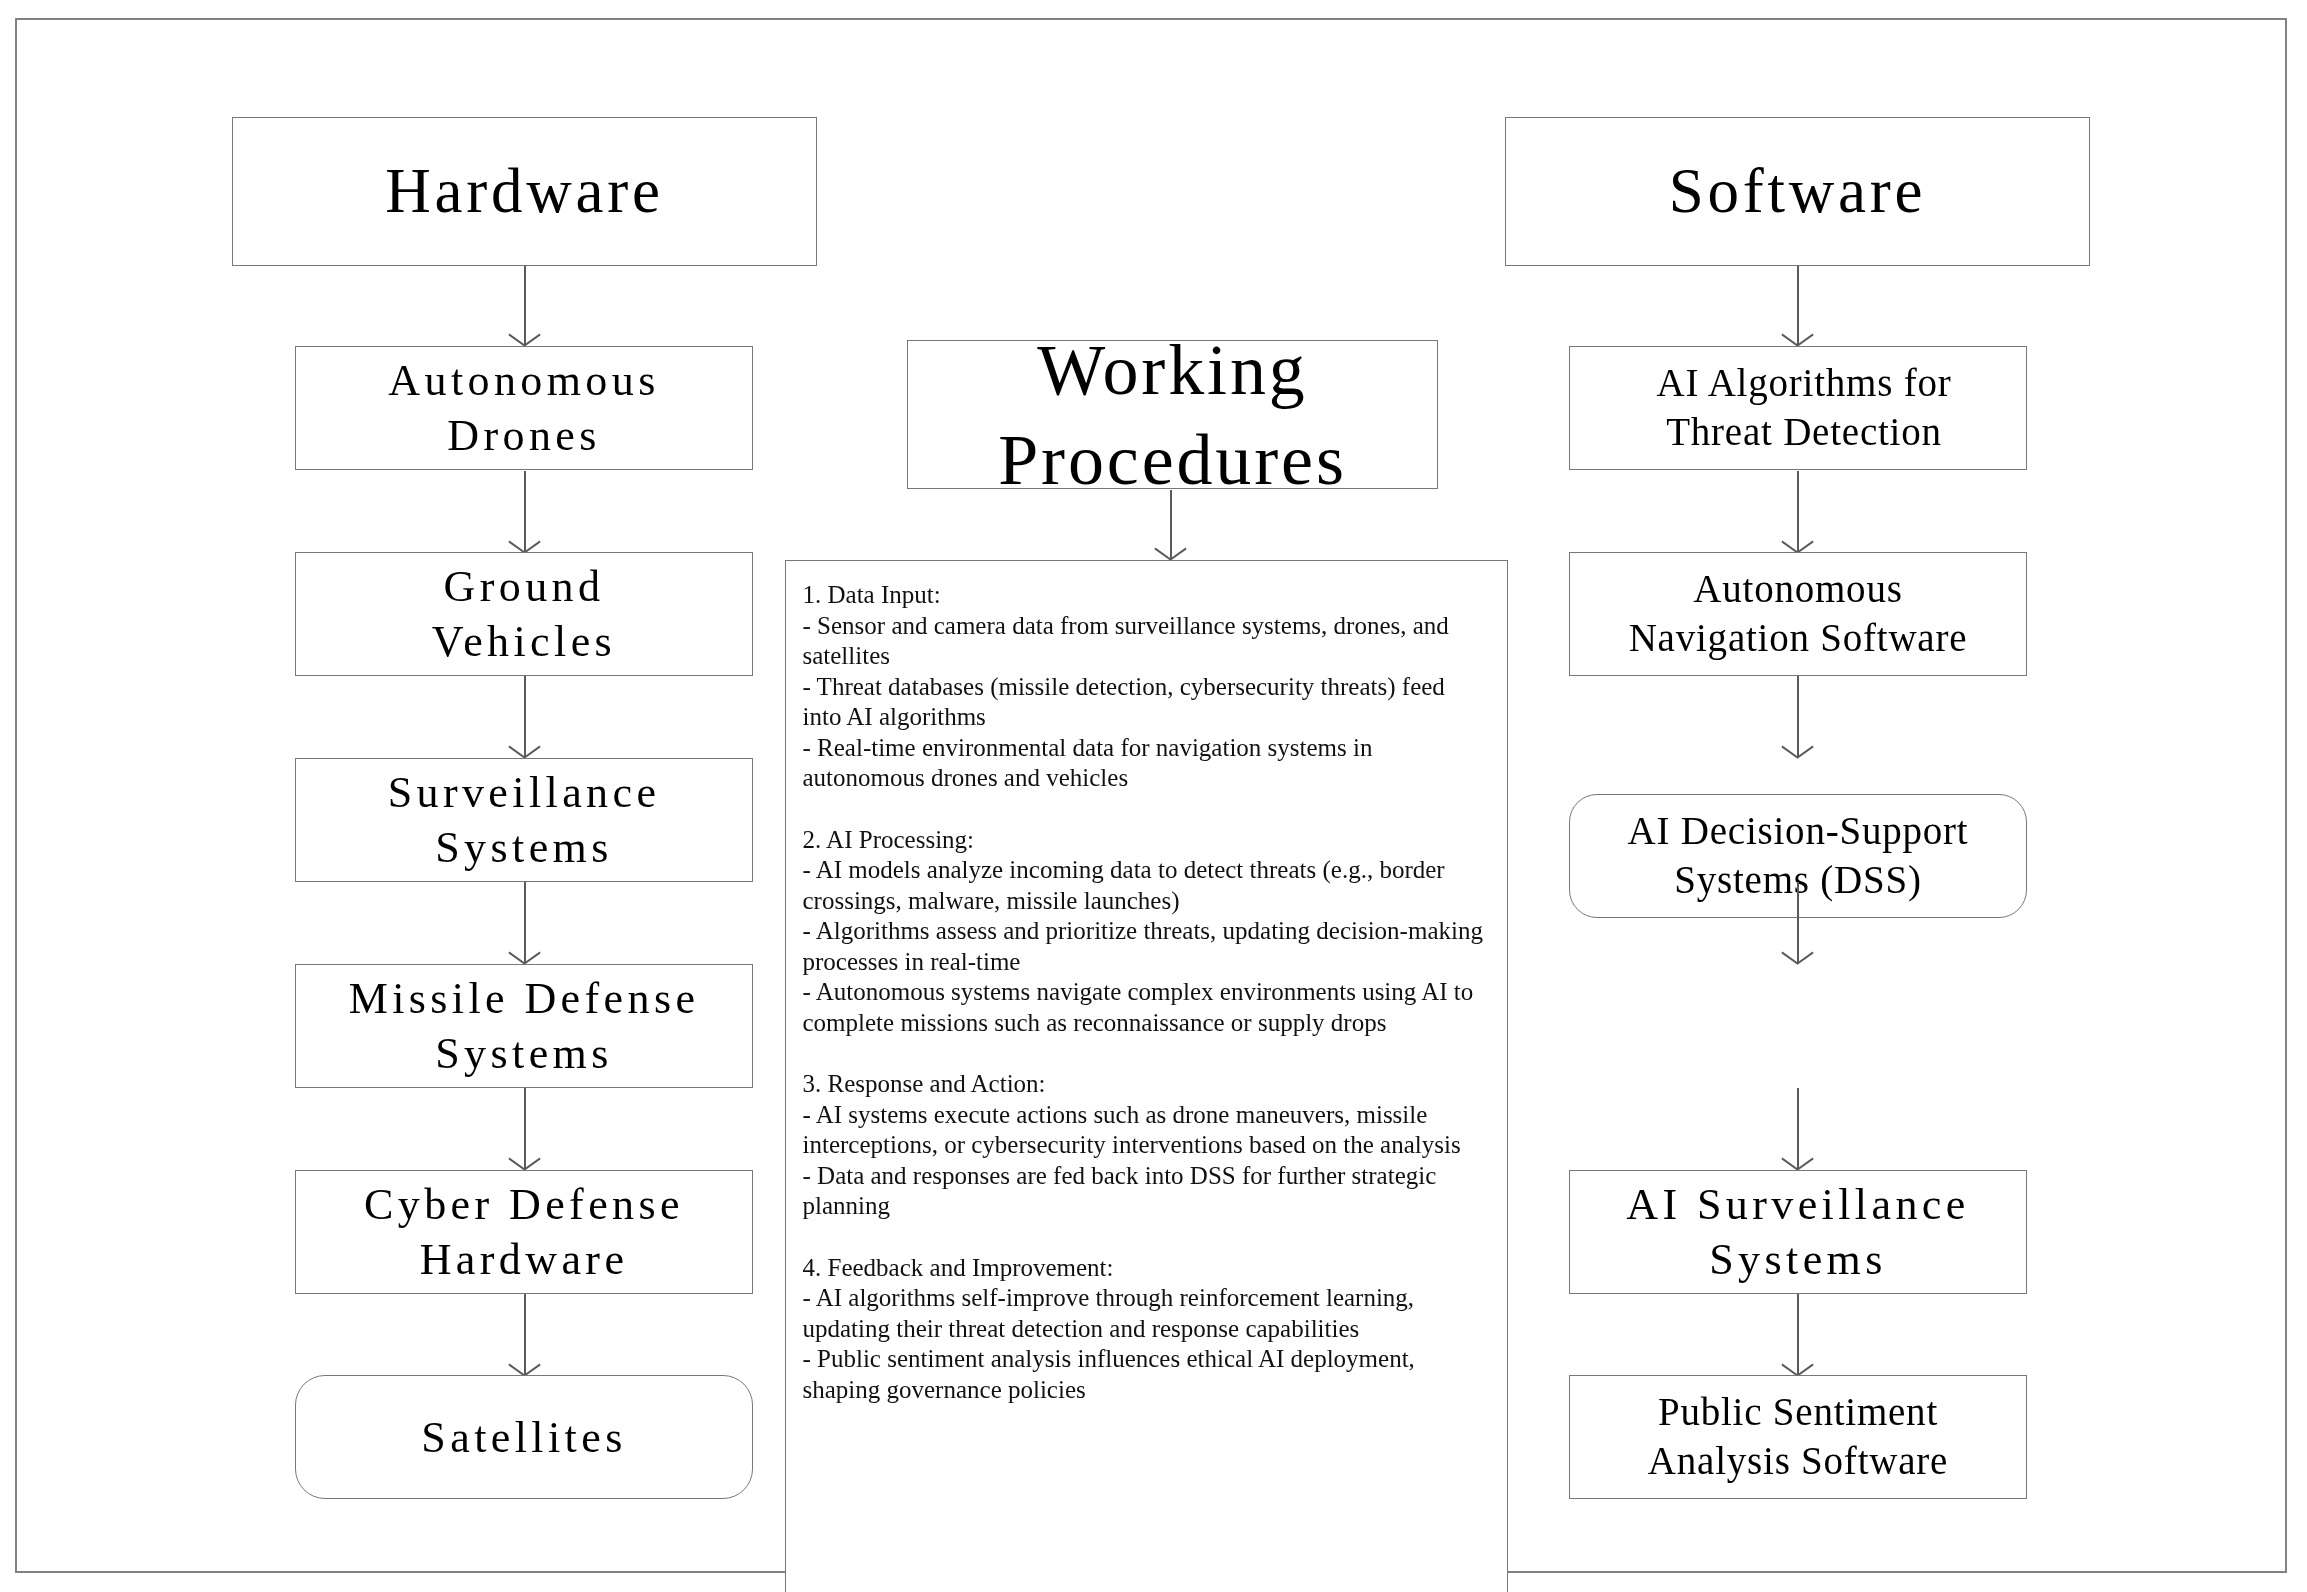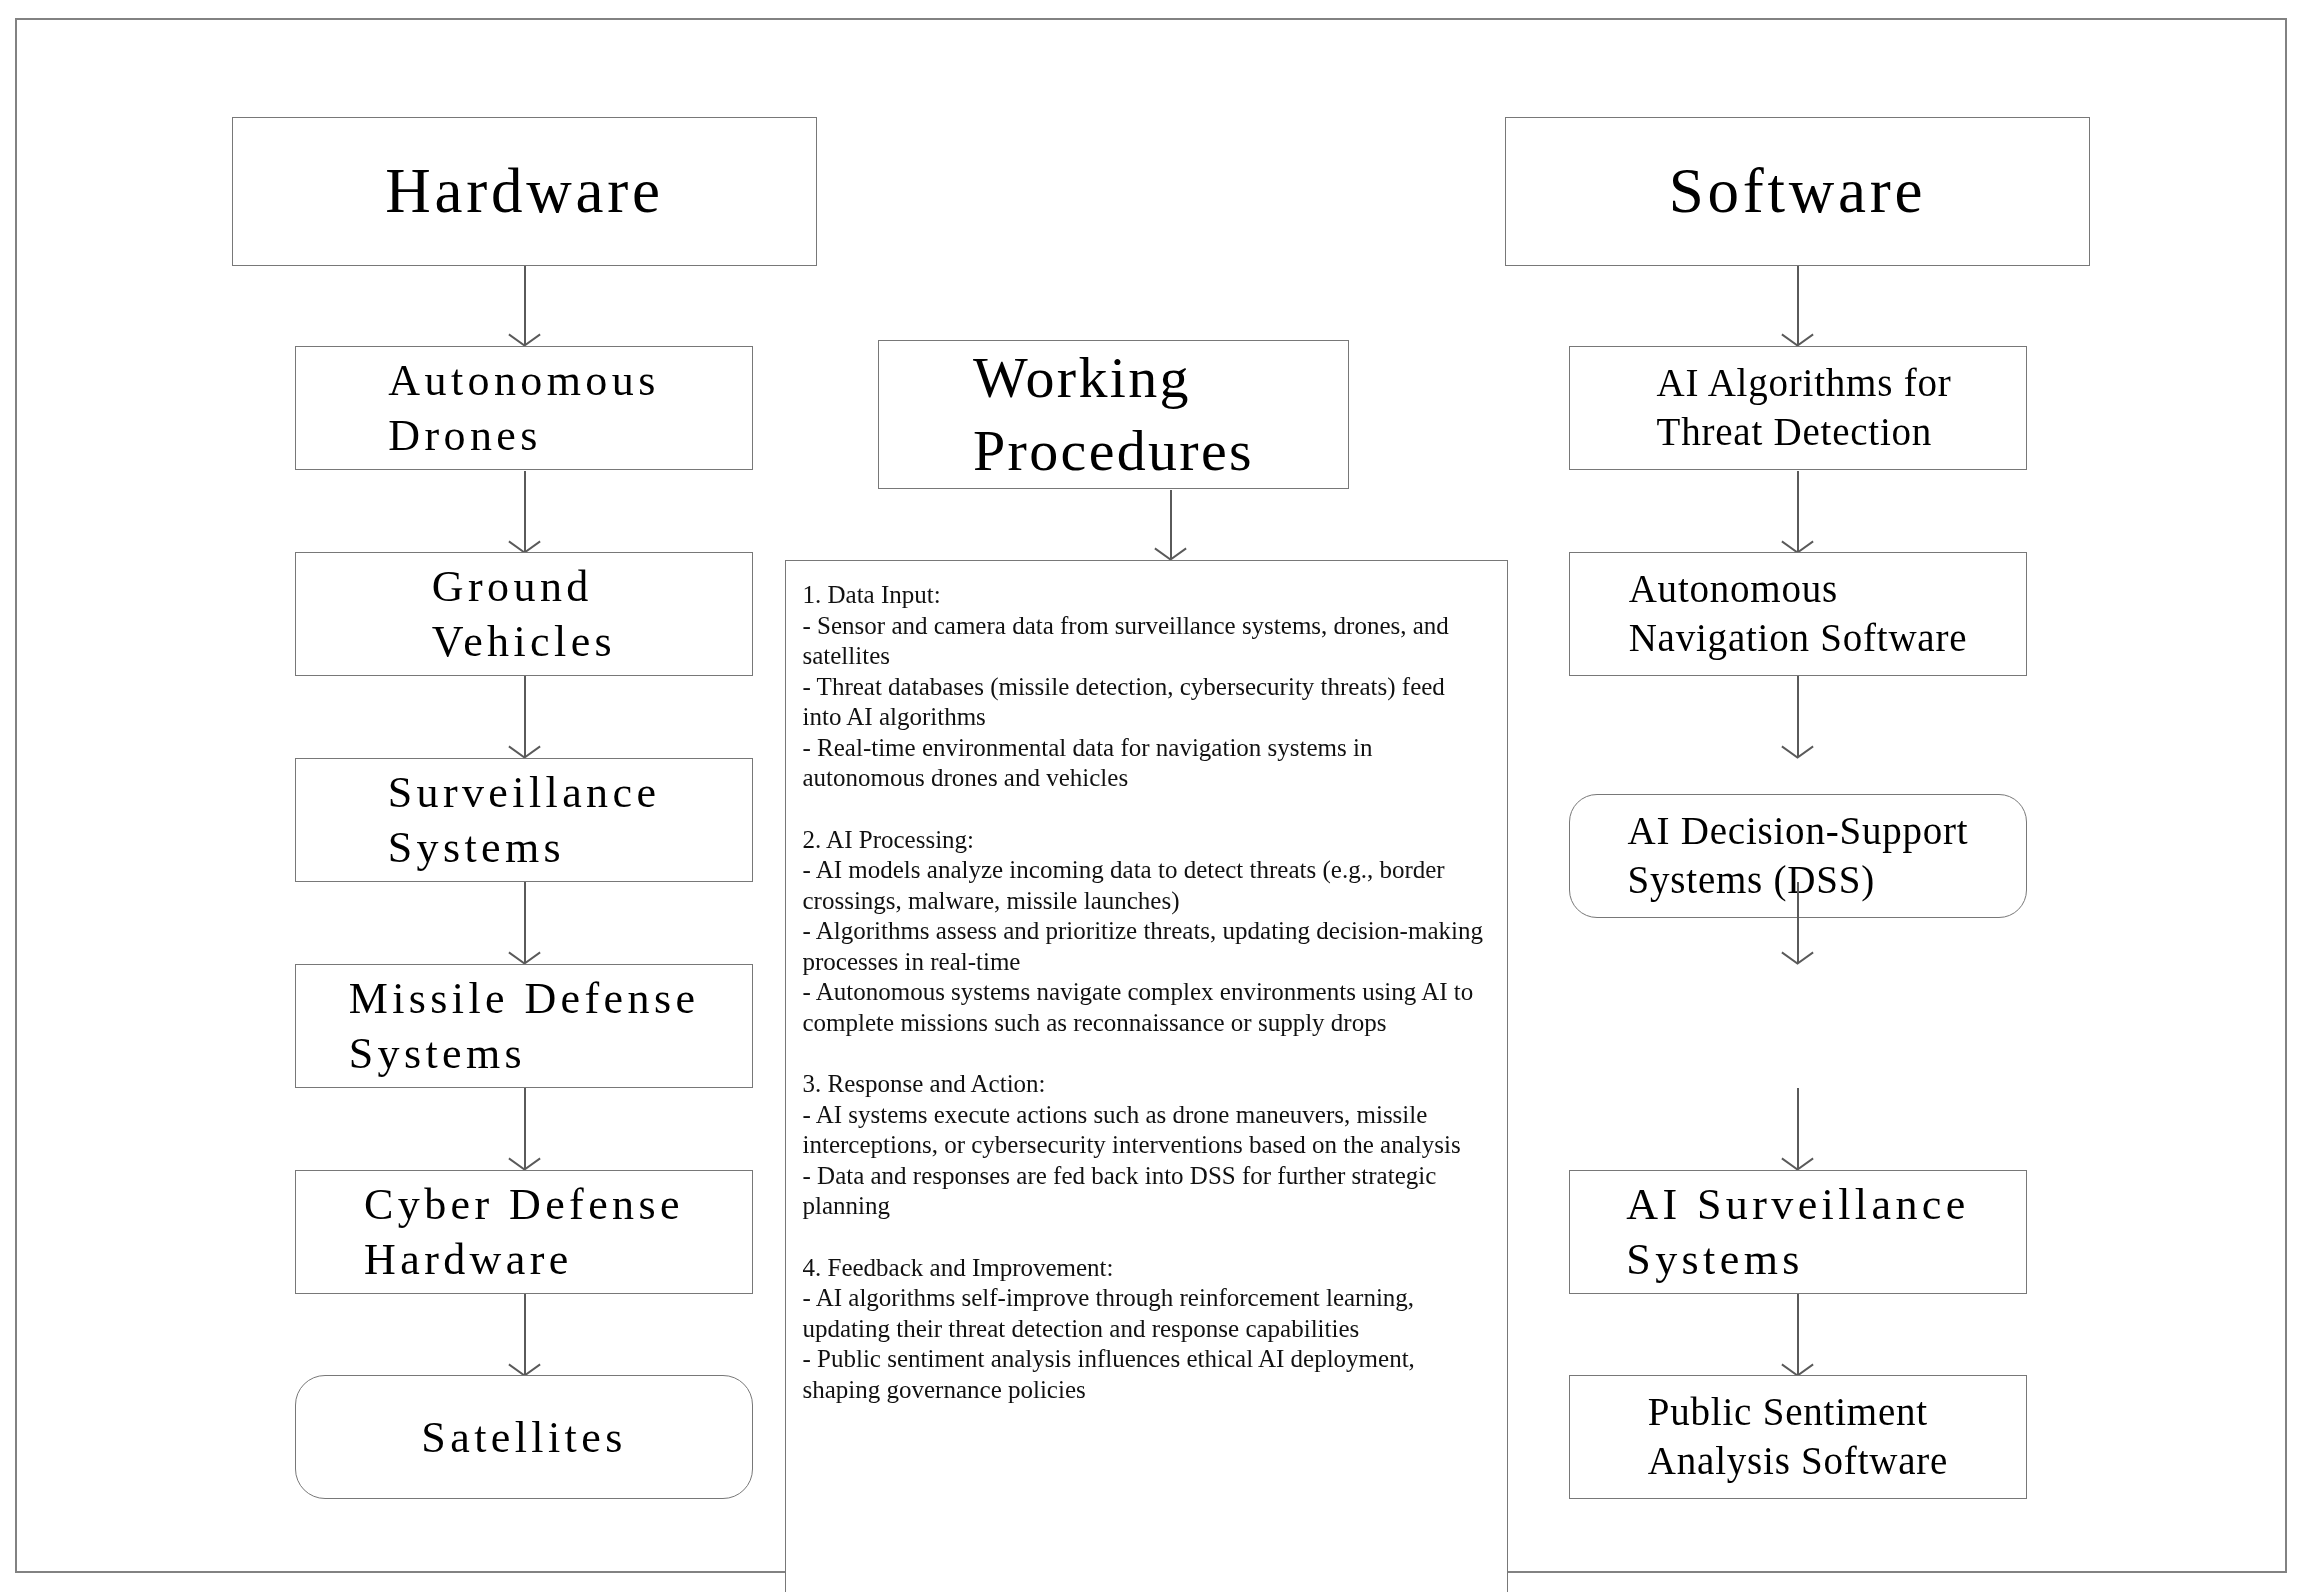--- a/index.html
+++ b/index.html
@@ -26,36 +26,37 @@
     box-sizing: border-box;
   }
   .box {
     position: absolute;
     border: 1.9px solid #787878;
     background: #ffffff;
     box-sizing: border-box;
     display: flex;
     align-items: center;
     justify-content: center;
-    text-align: left;
+    text-align: center;
     white-space: pre-line;
   }
   .header-box {
     width: 585px;
     height: 149px;
     font-size: 63px;
     letter-spacing: 0.06em;
     line-height: 1.18;
   }
   .mid-header-box {
-    width: 471px;
+    width: 531px;
     height: 149px;
-    font-size: 58px;
+    font-size: 72px;
     letter-spacing: 0.04em;
     line-height: 1.25;
+    margin-left: 29px;
   }
   .row-box {
     width: 458px;
     height: 124px;
     line-height: 1.25;
   }
   .label-lg { font-size: 44px; letter-spacing: 0.10em; }
   .label-md { font-size: 39px; letter-spacing: 0.02em; }
   .proc-box {
     position: absolute;

